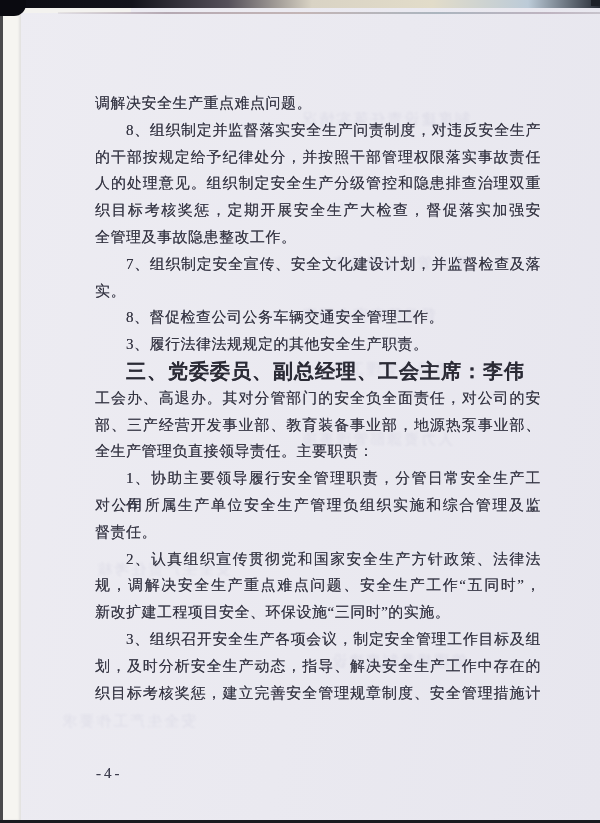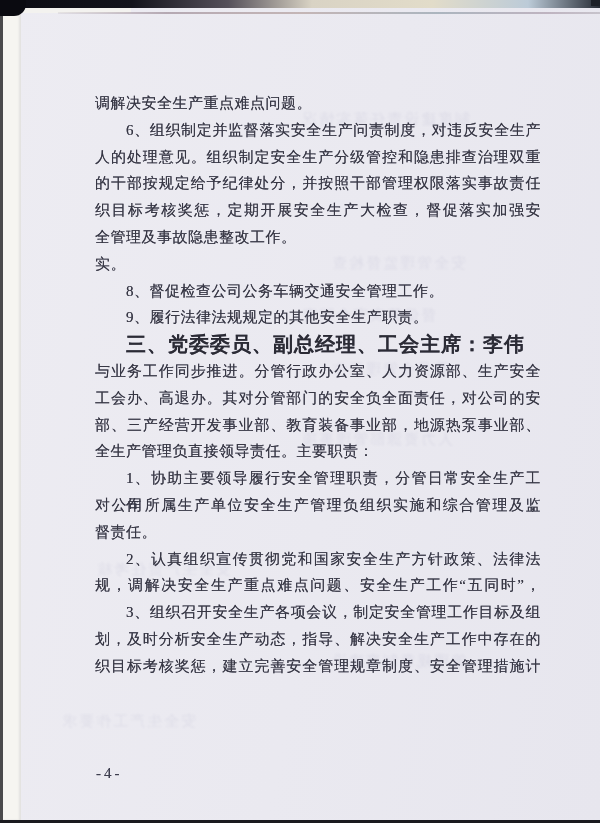--- a/index.html
+++ b/index.html
@@ -57,37 +57,38 @@
       <span style="top: 306px; left: 300px;">督促落实安全职责</span>
       <span style="top: 360px; left: 330px;">委员会管理工作</span>
       <span style="top: 430px; left: 300px;">人力资源部管理事项</span>
       <span style="top: 560px; left: 95px;">安全生产责任考核</span>
       <span style="top: 652px; left: 330px;">管理规章制度建设</span>
       <span style="top: 712px; left: 60px;">安全生产工作要求</span>
     </div>
 
   <div class="textblock" id="textblock">
       <div class="line">调解决安全生产重点难点问题。</div>
-      <div class="line just ind">6、组织制定并监督落实安全生产问责制度，对违反安全生产</div>
+      <div class="line just ind">8、组织制定并监督落实安全生产问责制度，对违反安全生产</div>
+      <div class="line just">的干部按规定给予纪律处分，并按照干部管理权限落实事故责任</div>
       <div class="line just">人的处理意见。组织制定安全生产分级管控和隐患排查治理双重</div>
-      <div class="line just">的干部按规定给予纪律处分，并按照干部管理权限落实事故责任</div>
       <div class="line just">织目标考核奖惩，定期开展安全生产大检查，督促落实加强安</div>
       <div class="line">全管理及事故隐患整改工作。</div>
+      <div class="line just ind">7、组织制定安全宣传、安全文化建设计划，并监督检查及落</div>
       <div class="line">实。</div>
       <div class="line ind">8、督促检查公司公务车辆交通安全管理工作。</div>
-      <div class="line ind">9、履行法律法规规定的其他安全生产职责。</div>
+      <div class="line ind">3、履行法律法规规定的其他安全生产职责。</div>
       <div class="line ind bold">三、党委委员、副总经理、工会主席：李伟</div>
-      <div class="line just">与业务工作同步推进。分管行政办公室、人力资源部、生产安全</div>
       <div class="line just">工会办、高退办。其对分管部门的安全负全面责任，对公司的安</div>
       <div class="line just">部、三产经营开发事业部、教育装备事业部，地源热泵事业部、</div>
       <div class="line">全生产管理负直接领导责任。主要职责：</div>
       <div class="line just ind">1、协助主要领导履行安全管理职责，分管日常安全生产工作，</div>
       <div class="line just">对公司所属生产单位安全生产管理负组织实施和综合管理及监</div>
       <div class="line">督责任。</div>
       <div class="line just ind">2、认真组织宣传贯彻党和国家安全生产方针政策、法律法</div>
       <div class="line just">规，调解决安全生产重点难点问题、安全生产工作“五同时”，</div>
+      <div class="line">新改扩建工程项目安全、环保设施“三同时”的实施。</div>
       <div class="line just ind">3、组织召开安全生产各项会议，制定安全管理工作目标及组</div>
       <div class="line just">划，及时分析安全生产动态，指导、解决安全生产工作中存在的</div>
       <div class="line just">织目标考核奖惩，建立完善安全管理规章制度、安全管理措施计</div>
     </div>
 
   <div class="pagenum">-4-</div>
 </div>
 
 </body></html>

